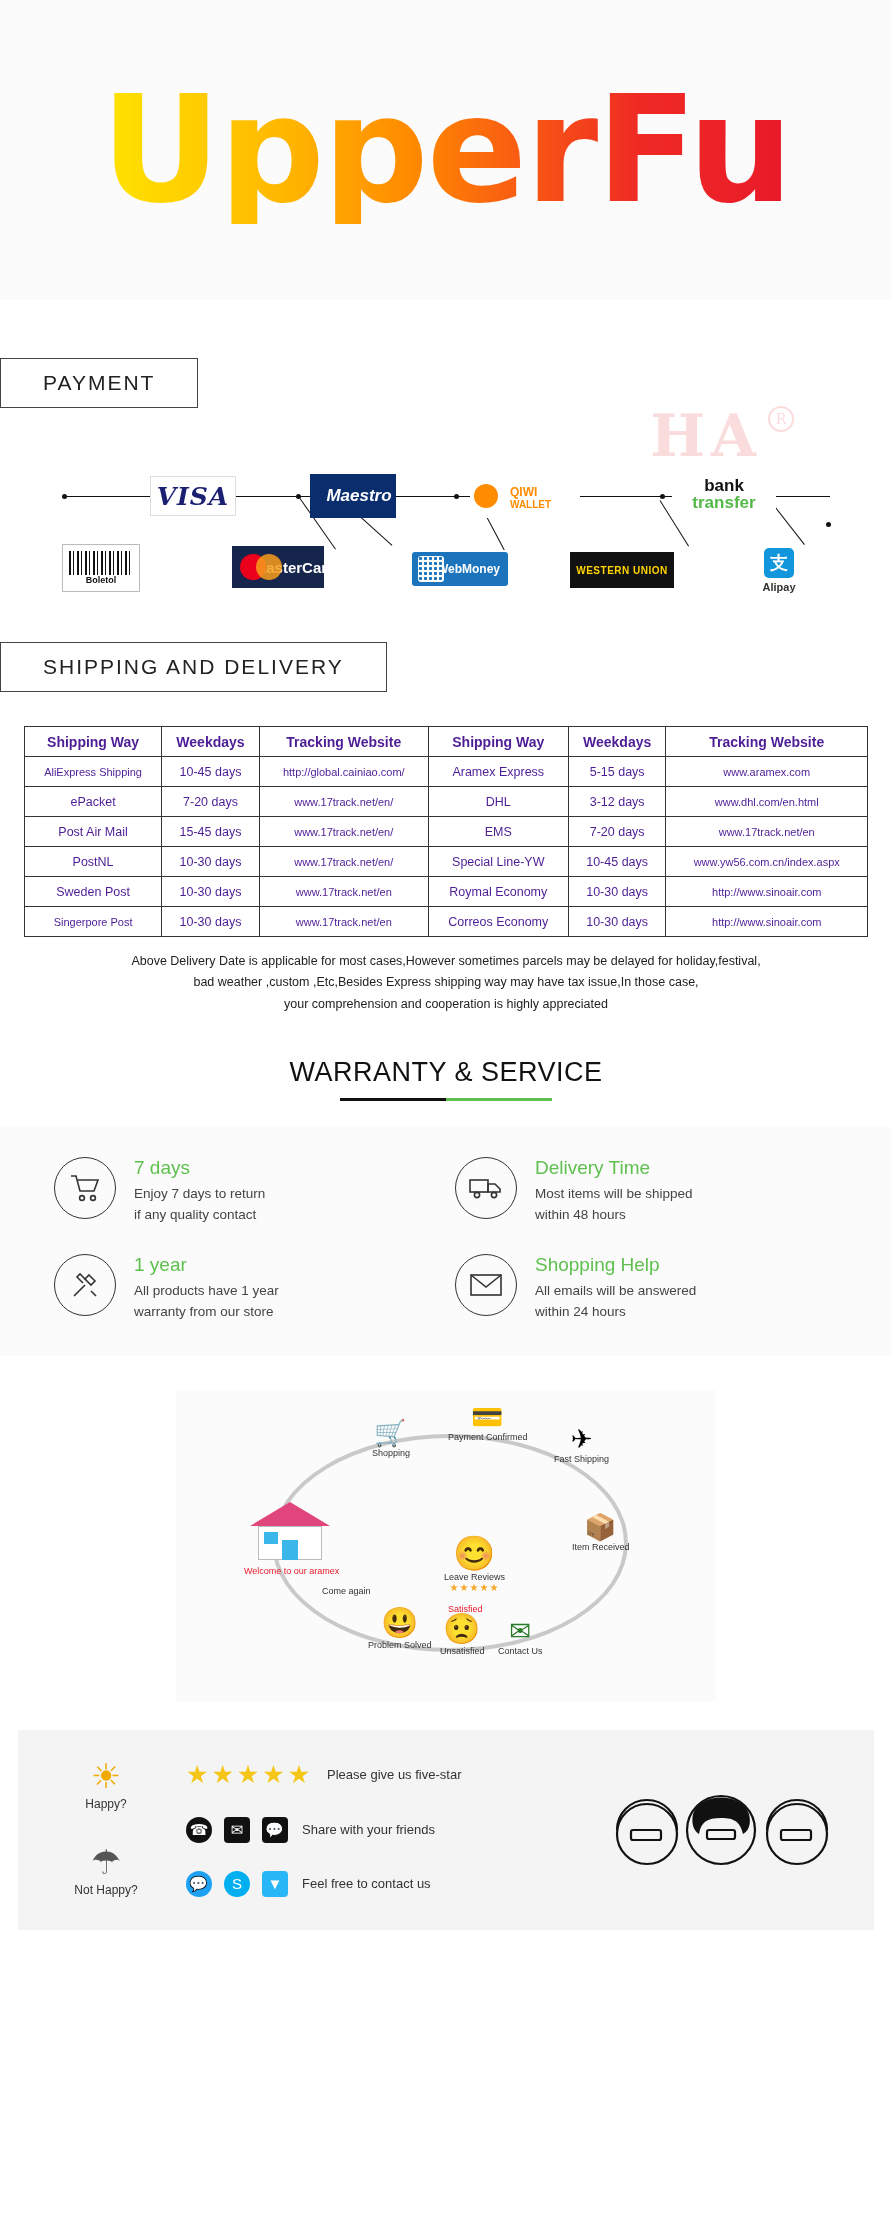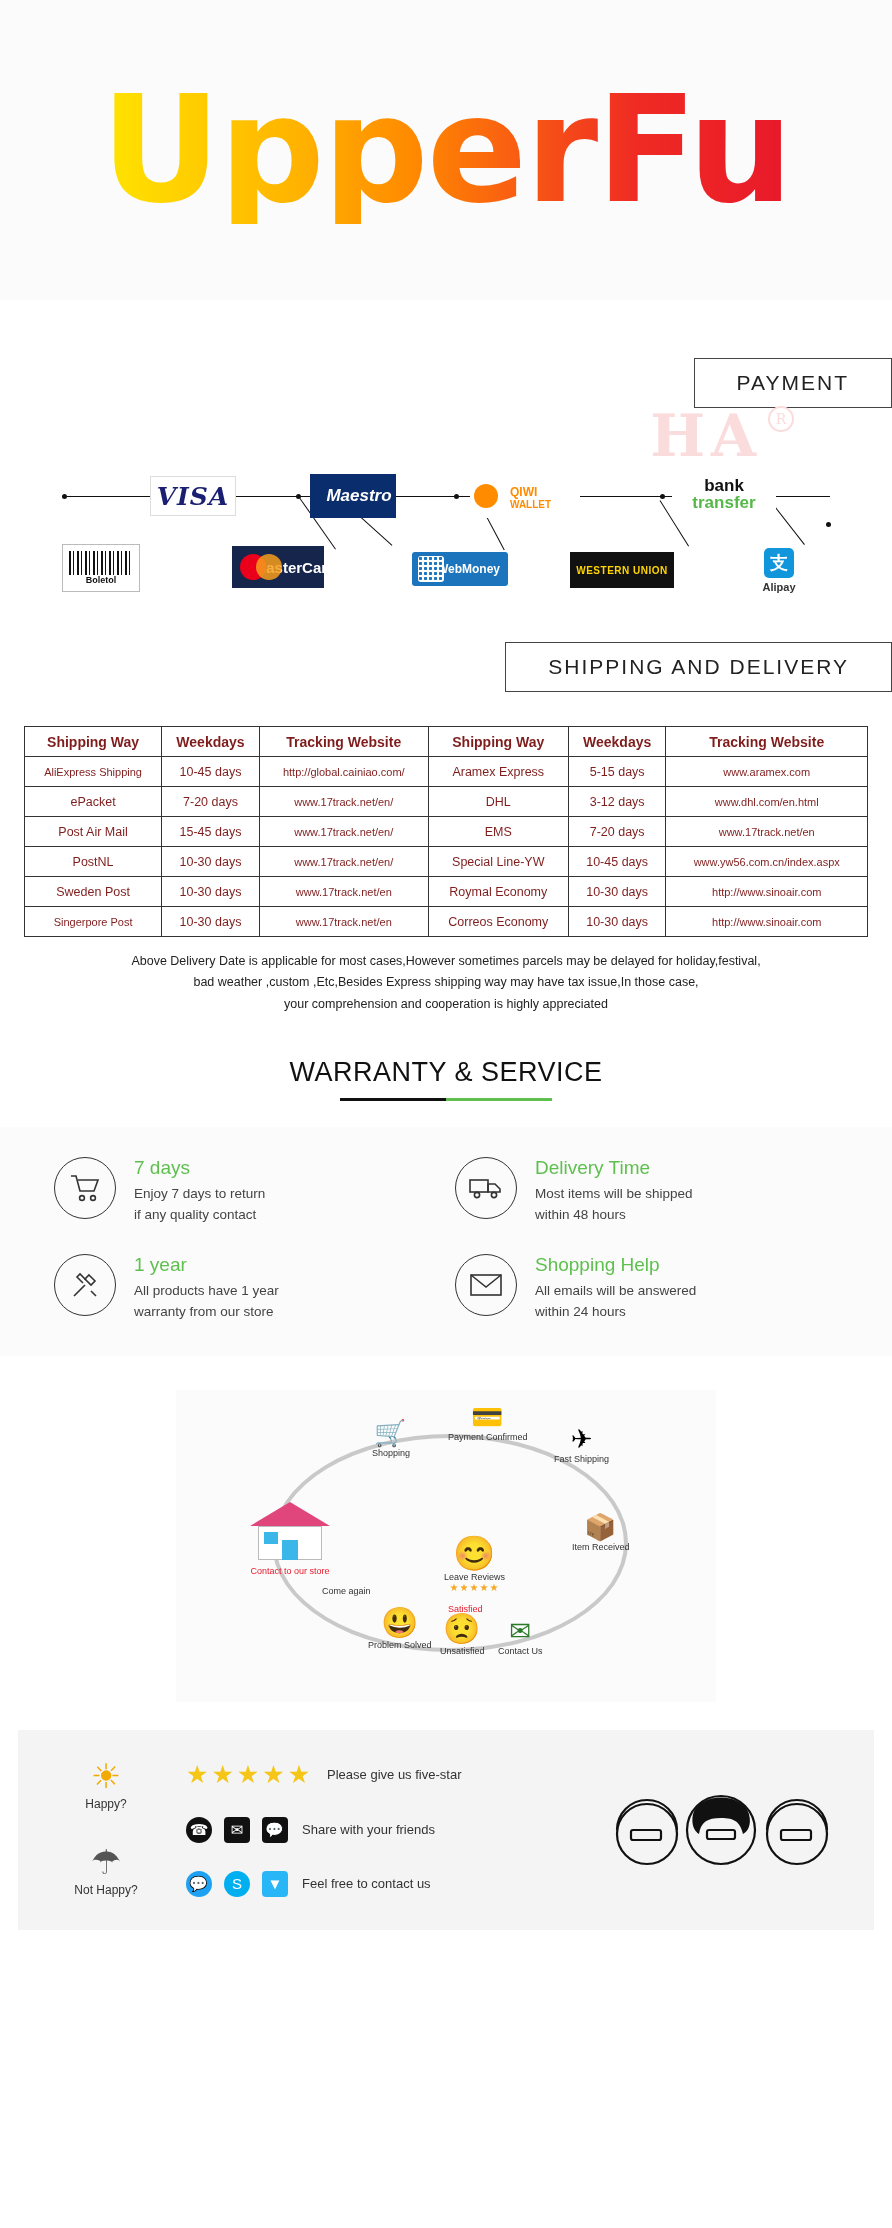--- a/index.html
+++ b/index.html
@@ -36,21 +36,21 @@
     -webkit-background-clip: text;
     background-clip: text;
     color: transparent;
     -webkit-text-fill-color: transparent;
     white-space: nowrap;
   }
 
   
   .sec-title-wrap {
     display: flex;
-    justify-content: flex-end;
+    justify-content: flex-start;
     margin-top: 58px;
   }
   .sec-title {
     border: 1px solid #444;
     padding: 12px 42px;
     font-size: 21px;
     letter-spacing: 2px;
     color: #222;
     background: #fff;
     text-align: center;
@@ -160,21 +160,21 @@
     position: absolute; background: #111; height: 1px; transform-origin: left center;
   }
 
   
   .ship-wrap { margin-top: 34px; padding: 0 24px; }
   table.ship {
     border-collapse: collapse;
     width: 844px;
     margin: 0 auto;
     font-size: 12.5px;
-    color: #7f1d1d;
+    color: #4c1d95;
     padding-left: 11px;
   }
   table.ship th, table.ship td {
     border: 1px solid #333;
     text-align: center;
     padding: 6px 2px;
     height: 30px;
     white-space: nowrap;
   }
   table.ship th { font-weight: bold; font-size: 14px; }
@@ -562,21 +562,21 @@
       <div class="cap">Come again</div>
     </div>
 
     <div class="fl" style="left:68px;top:112px">
       <div class="house">
         <div class="house-roof"></div>
         <div class="house-body"></div>
         <div class="house-win"></div>
         <div class="house-door"></div>
       </div>
-      <div class="cap red">Contact to our store</div>
+      <div class="cap red">Welcome to our aramex</div>
     </div>
   </div>
 
   <div class="contact-band">
 
     <div class="contact-left">
       <div class="mood">
         <span class="glyph" style="color:#f2a900">☀</span>
         <span>Happy?</span>
       </div>

